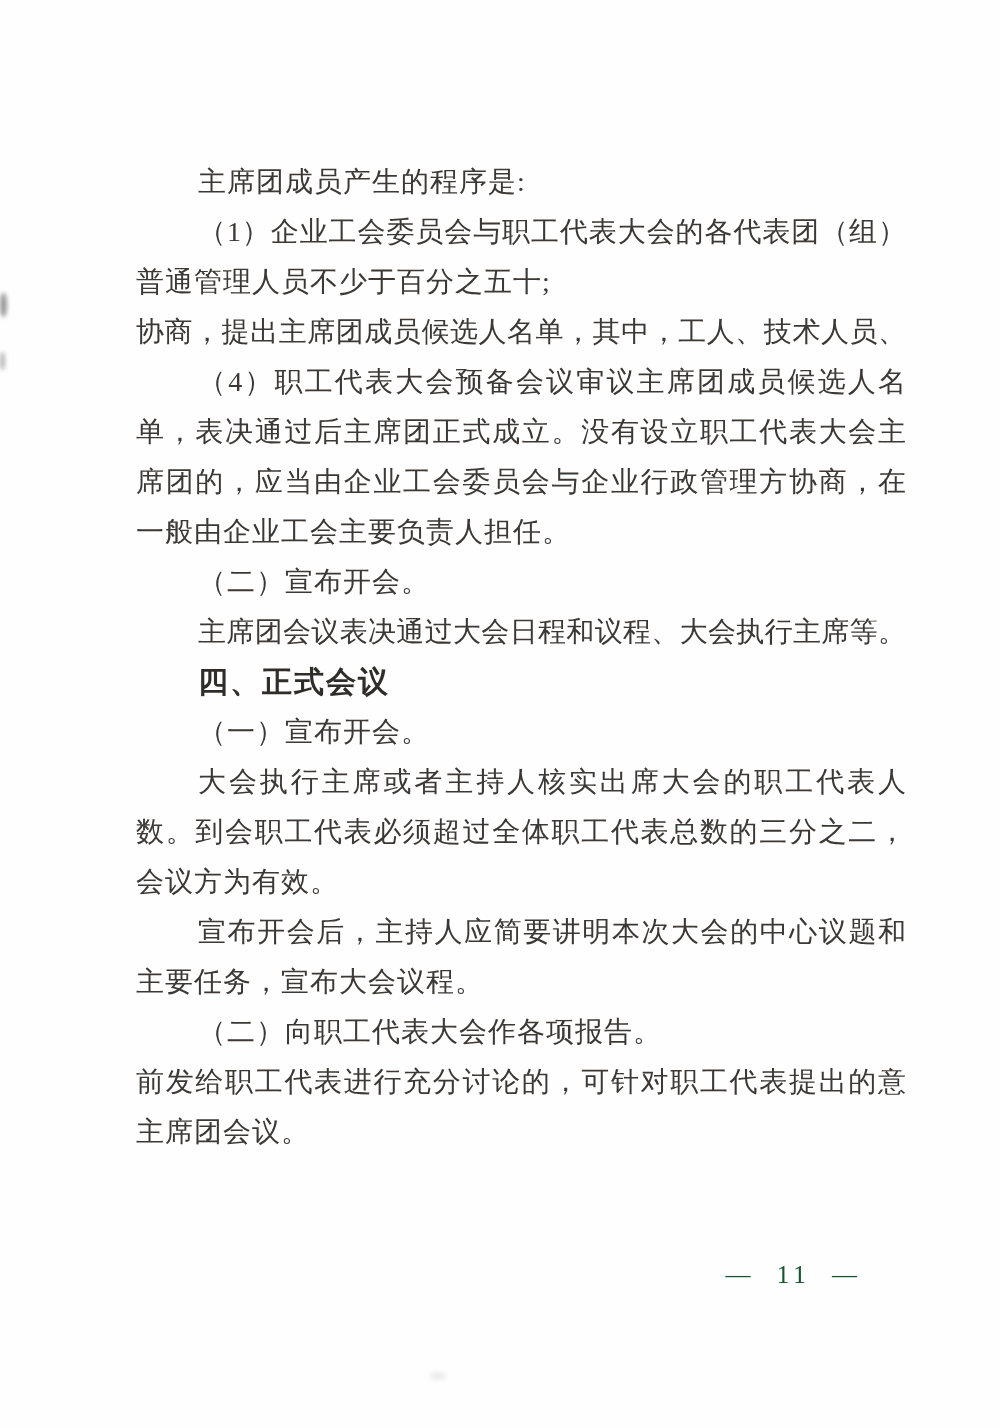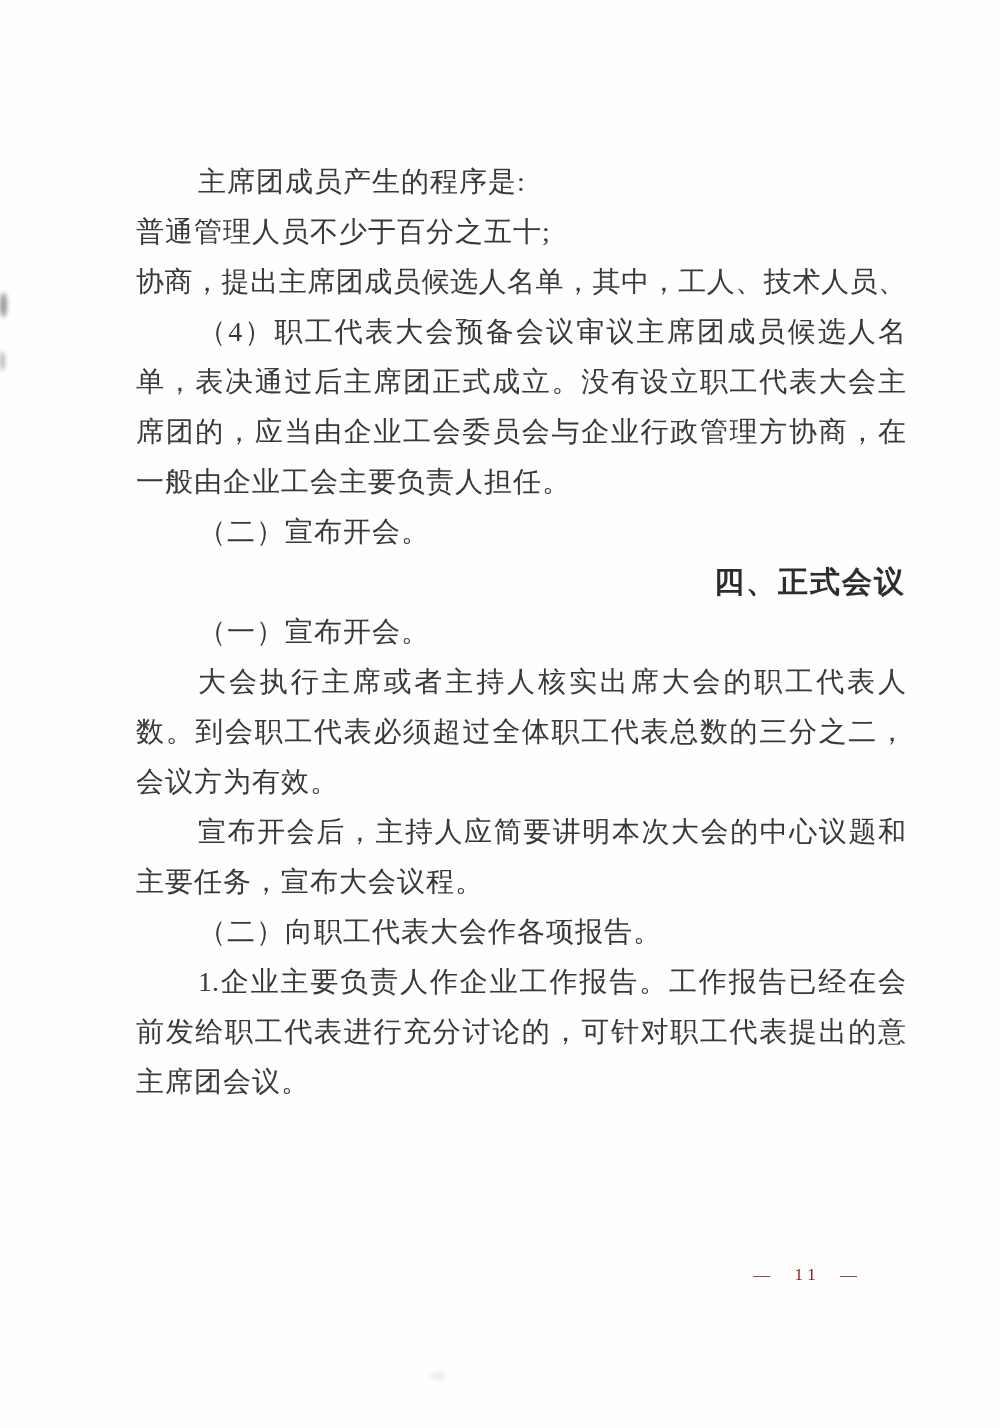--- a/index.html
+++ b/index.html
@@ -37,30 +37,29 @@
     text-align-last: justify;
     -moz-text-align-last: justify;
     letter-spacing: 0;
   }
   .head {
     font-family: "Liberation Sans", "DejaVu Sans", sans-serif;
     font-weight: bold;
     font-size: 30px;
     letter-spacing: 2px;
     color: #2f2d2a;
-    text-align: right;
   }
   .page-number {
     position: absolute;
     top: 1257px;
     right: 138px;
     height: 36px;
     line-height: 36px;
-    font-size: 17px;
-    color: #7f1d1d;
+    font-size: 25px;
+    color: #14532d;
     letter-spacing: 5px;
     word-spacing: 10px;
   }
   .scan-mark {
     position: absolute;
     border-radius: 45%;
   }
   .m1 { left: 0; top: 293px; width: 7px; height: 24px; background: #9a9a9a; filter: blur(2px); }
   .m2 { left: 0; top: 352px; width: 5px; height: 18px; background: #b5b5b5; filter: blur(2px); }
   .m3 { left: 430px; top: 1372px; width: 16px; height: 8px; background: #ececec; filter: blur(2px); }
@@ -69,35 +68,36 @@
 <body>
 
 <div class="page">
 
   <div class="scan-mark m1"></div>
   <div class="scan-mark m2"></div>
   <div class="scan-mark m3"></div>
 
   <div class="text-block">
     <div class="ln ind">主席团成员产生的程序是:</div>
+    <div class="ln ind jfy">（1）企业工会委员会与职工代表大会的各代表团（组）</div>
     <div class="ln">普通管理人员不少于百分之五十;</div>
     <div class="ln jfy">协商，提出主席团成员候选人名单，其中，工人、技术人员、</div>
     <div class="ln ind jfy">（4）职工代表大会预备会议审议主席团成员候选人名</div>
     <div class="ln jfy">单，表决通过后主席团正式成立。没有设立职工代表大会主</div>
     <div class="ln jfy">席团的，应当由企业工会委员会与企业行政管理方协商，在</div>
     <div class="ln">一般由企业工会主要负责人担任。</div>
     <div class="ln ind">（二）宣布开会。</div>
+    <div class="ln ind jfy">主席团会议表决通过大会日程和议程、大会执行主席等。</div>
     <div class="ln ind head">四、正式会议</div>
     <div class="ln ind">（一）宣布开会。</div>
     <div class="ln ind jfy">大会执行主席或者主持人核实出席大会的职工代表人</div>
     <div class="ln jfy">数。到会职工代表必须超过全体职工代表总数的三分之二，</div>
     <div class="ln">会议方为有效。</div>
     <div class="ln ind jfy">宣布开会后，主持人应简要讲明本次大会的中心议题和</div>
     <div class="ln">主要任务，宣布大会议程。</div>
     <div class="ln ind">（二）向职工代表大会作各项报告。</div>
-    <div class="ln ind jfy">1.企业主要负责人作企业工作报告。工作报告已经在会</div>
     <div class="ln jfy">前发给职工代表进行充分讨论的，可针对职工代表提出的意</div>
     <div class="ln">主席团会议。</div>
   </div>
 
   <div class="page-number">— 11 —</div>
 
 </div>
 
 </body></html>

